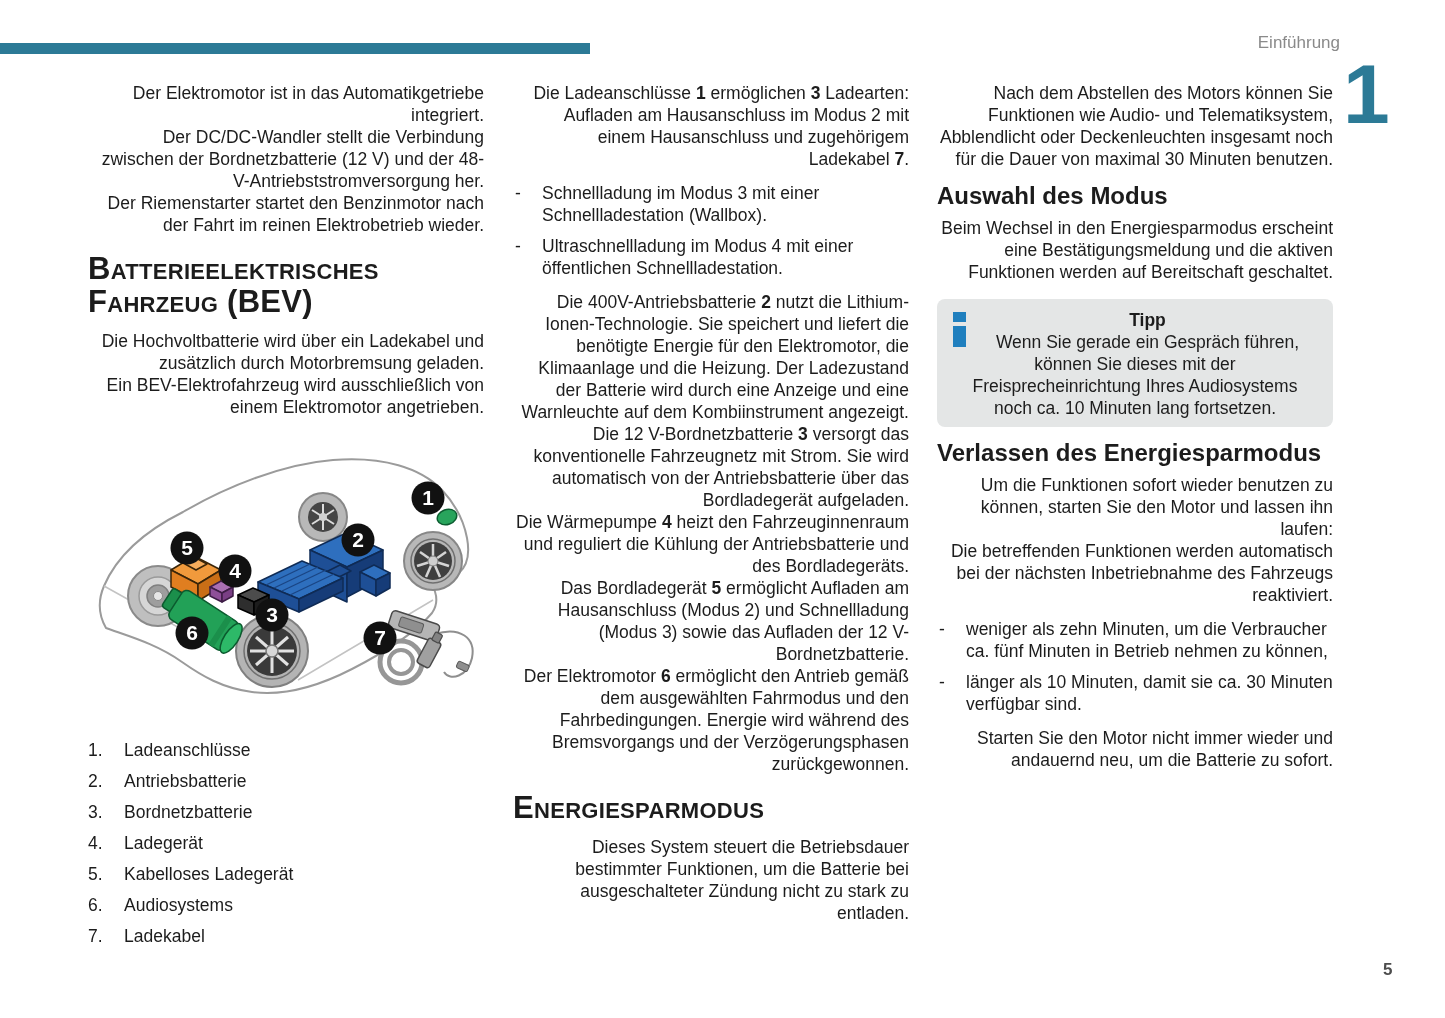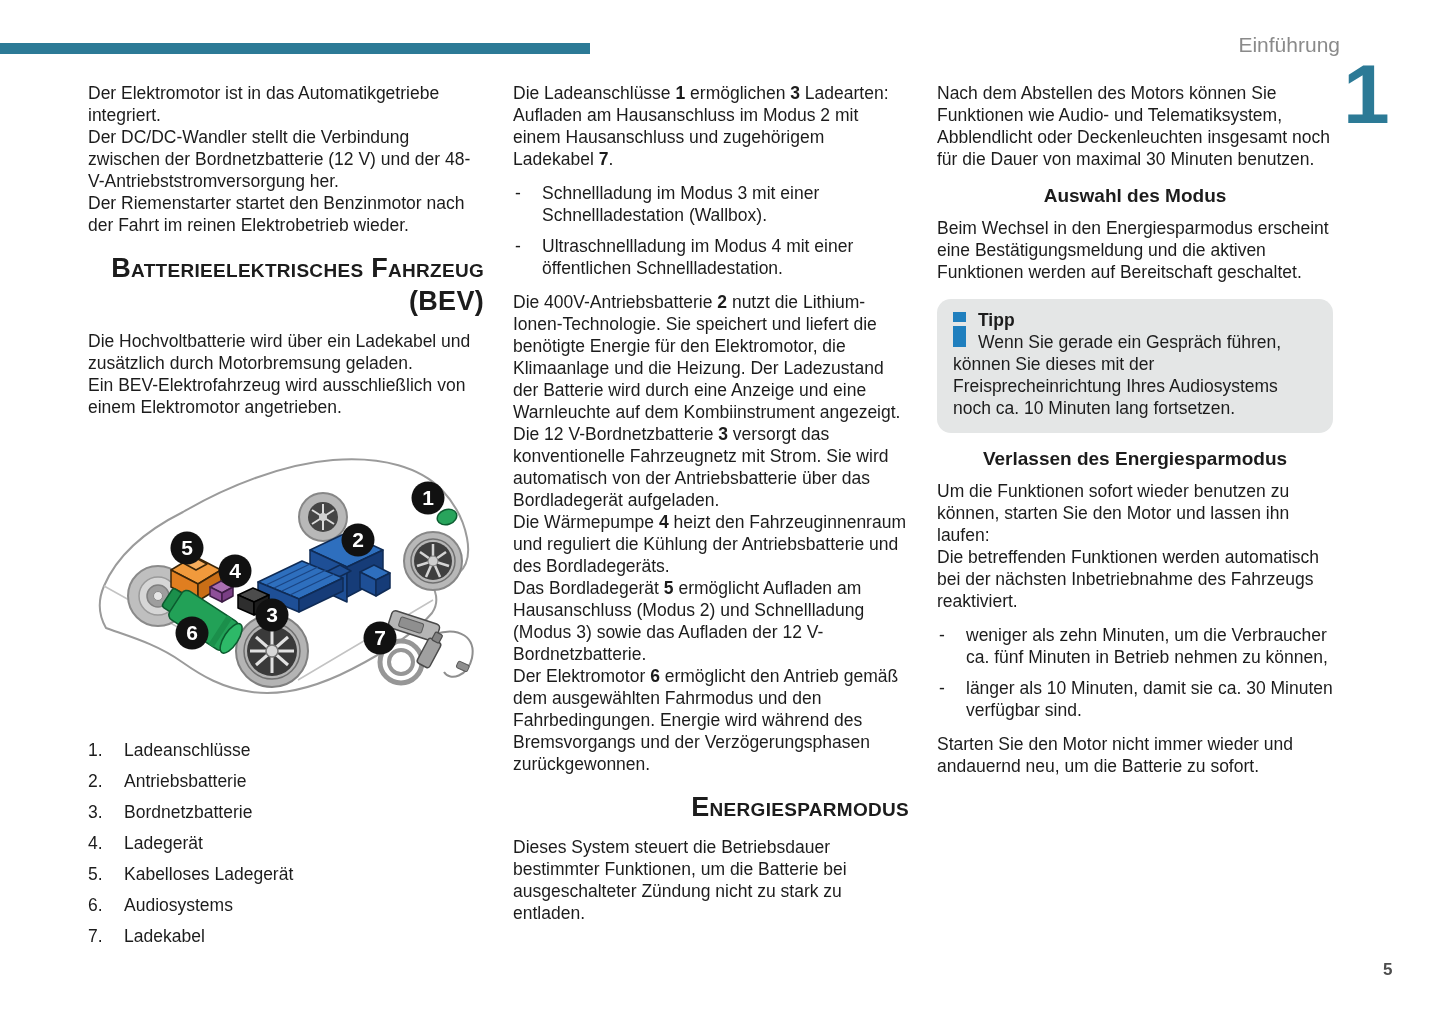--- a/index.html
+++ b/index.html
@@ -2,40 +2,40 @@
 <html lang="de"><head>
 <meta charset="utf-8">
 <style>
   html,body{margin:0;padding:0;}
   body{
     width:1445px;height:1018px;position:relative;background:#ffffff;
     font-family:"Liberation Sans",sans-serif;color:#1c1c1c;overflow:hidden;
     -webkit-font-smoothing:antialiased;
   }
   .accent-bar{position:absolute;left:0;top:43px;width:590px;height:11px;background:#2C7A96;}
-  .section-label{position:absolute;top:33px;right:105px;font-size:21px;color:#8a8a8a;}
+  .section-label{position:absolute;top:33px;right:105px;font-size:17px;color:#8a8a8a;}
   .chapter-num{position:absolute;top:52px;left:1343px;font-size:84px;font-weight:700;color:#2C7A96;line-height:1;}
   .page-num{position:absolute;top:960px;left:1383px;font-size:17px;font-weight:700;color:#4d4d4d;}
 
   .col{position:absolute;top:82px;width:396px;font-size:17.5px;line-height:22px;}
   .col1{left:88px;}
   .col2{left:513px;}
   .col3{left:937px;}
-  .col p{margin:0;}
-  .h1{font-variant:small-caps;font-weight:700;font-size:27px;line-height:33px;margin:16px 0 12px;letter-spacing:.3px;text-align:right;}
-  .h2{font-weight:700;font-size:19px;line-height:24px;margin:14px 0 9px;text-align:center;}
+  .col p{margin:0;text-align:right;}
+  .h1{font-variant:small-caps;font-weight:700;font-size:31px;line-height:33px;margin:16px 0 12px;letter-spacing:.3px;}
+  .h2{font-weight:700;font-size:24px;line-height:24px;margin:14px 0 9px;}
   .bullets{margin:12px 0;}
   .bullet{display:flex;margin:0 0 9px 2px;}
   .bullet .dash{width:27px;flex:0 0 27px;}
   .legend{margin-top:30px;}
   .legend-row{display:flex;margin-bottom:9px;}
   .legend-row .num{width:36px;flex:0 0 36px;}
   .diagram-wrap{margin-top:12px;}
 
-  .tip-box{background:#E4E6E6;border-radius:14px;padding:10px 16px 14px;margin:16px 0 12px;overflow:hidden;}
+  .tip-box{background:#E4E6E6;border-radius:8px;padding:10px 16px 8px;margin:16px 0 12px;overflow:hidden;text-align:center;}
   .tip-icon{float:left;width:13px;height:35px;margin:3px 12px 2px 0;}
   .tip-title{font-weight:700;}
   svg text{font-family:"Liberation Sans",sans-serif;}
   .callout-num{font-weight:700;font-size:21px;fill:#ffffff;}
 </style>
 </head>
 <body>
 
 <div class="accent-bar"></div>
 <div class="section-label">Einführung</div>

